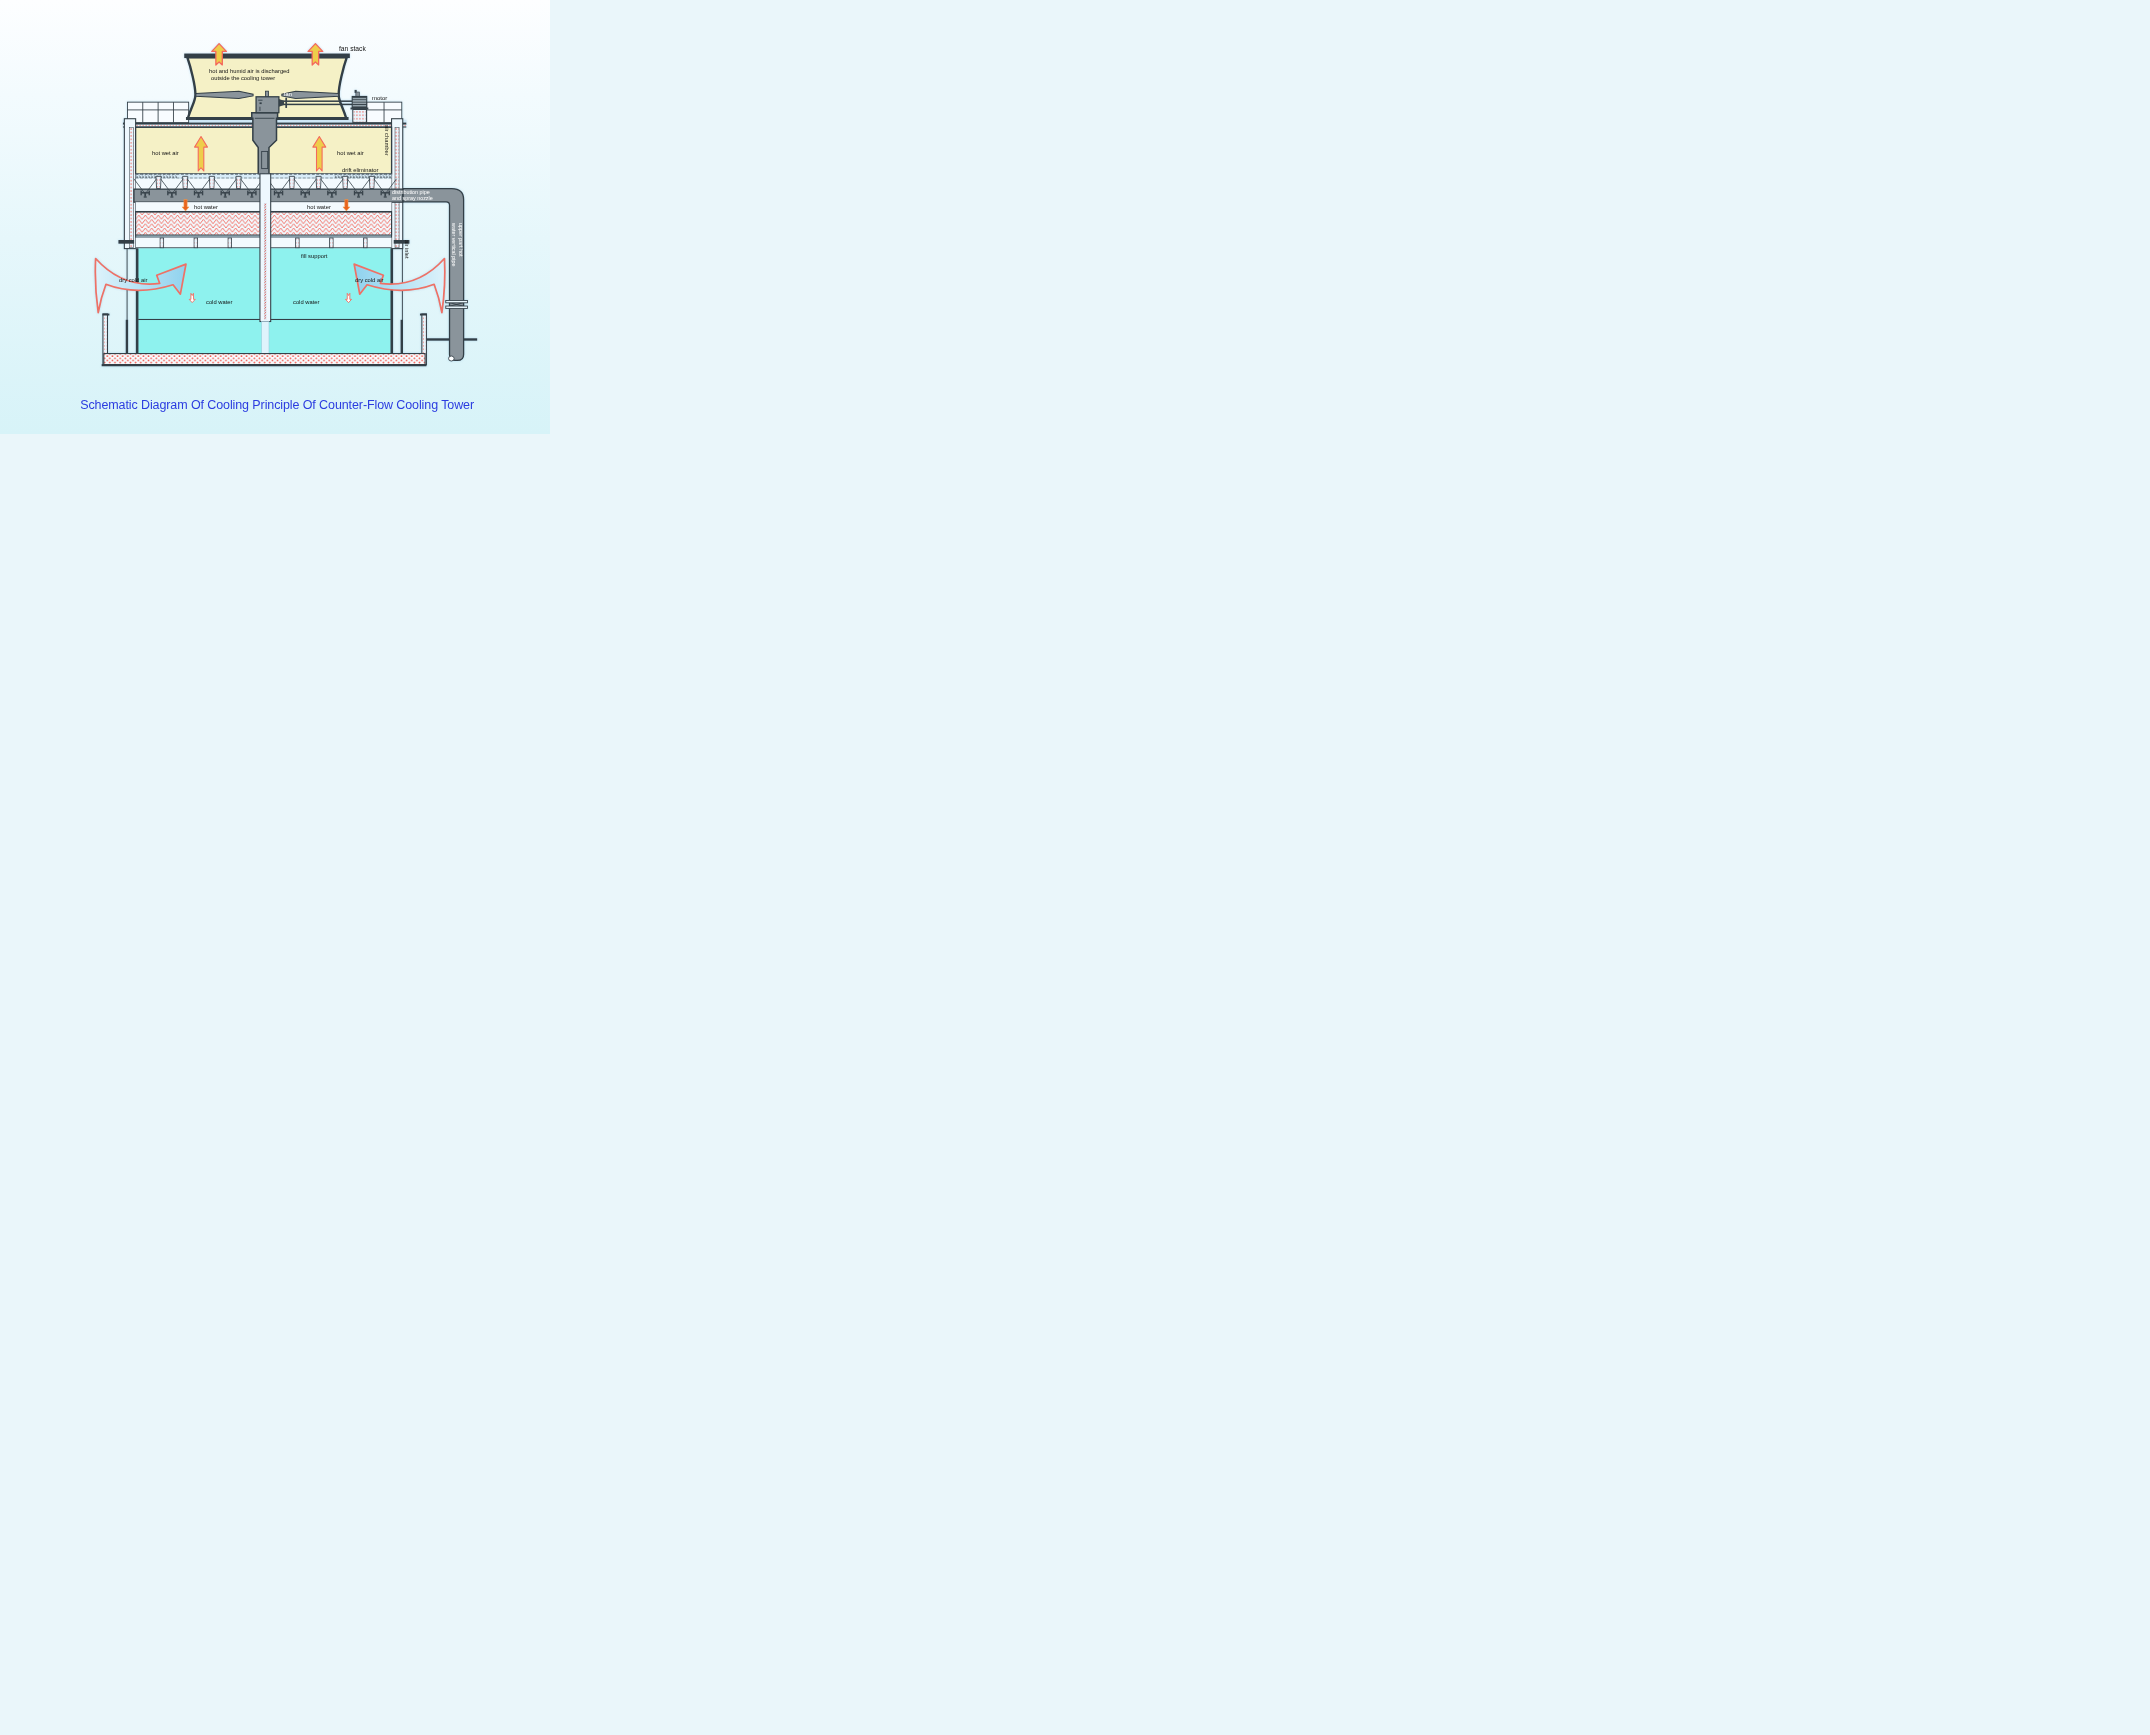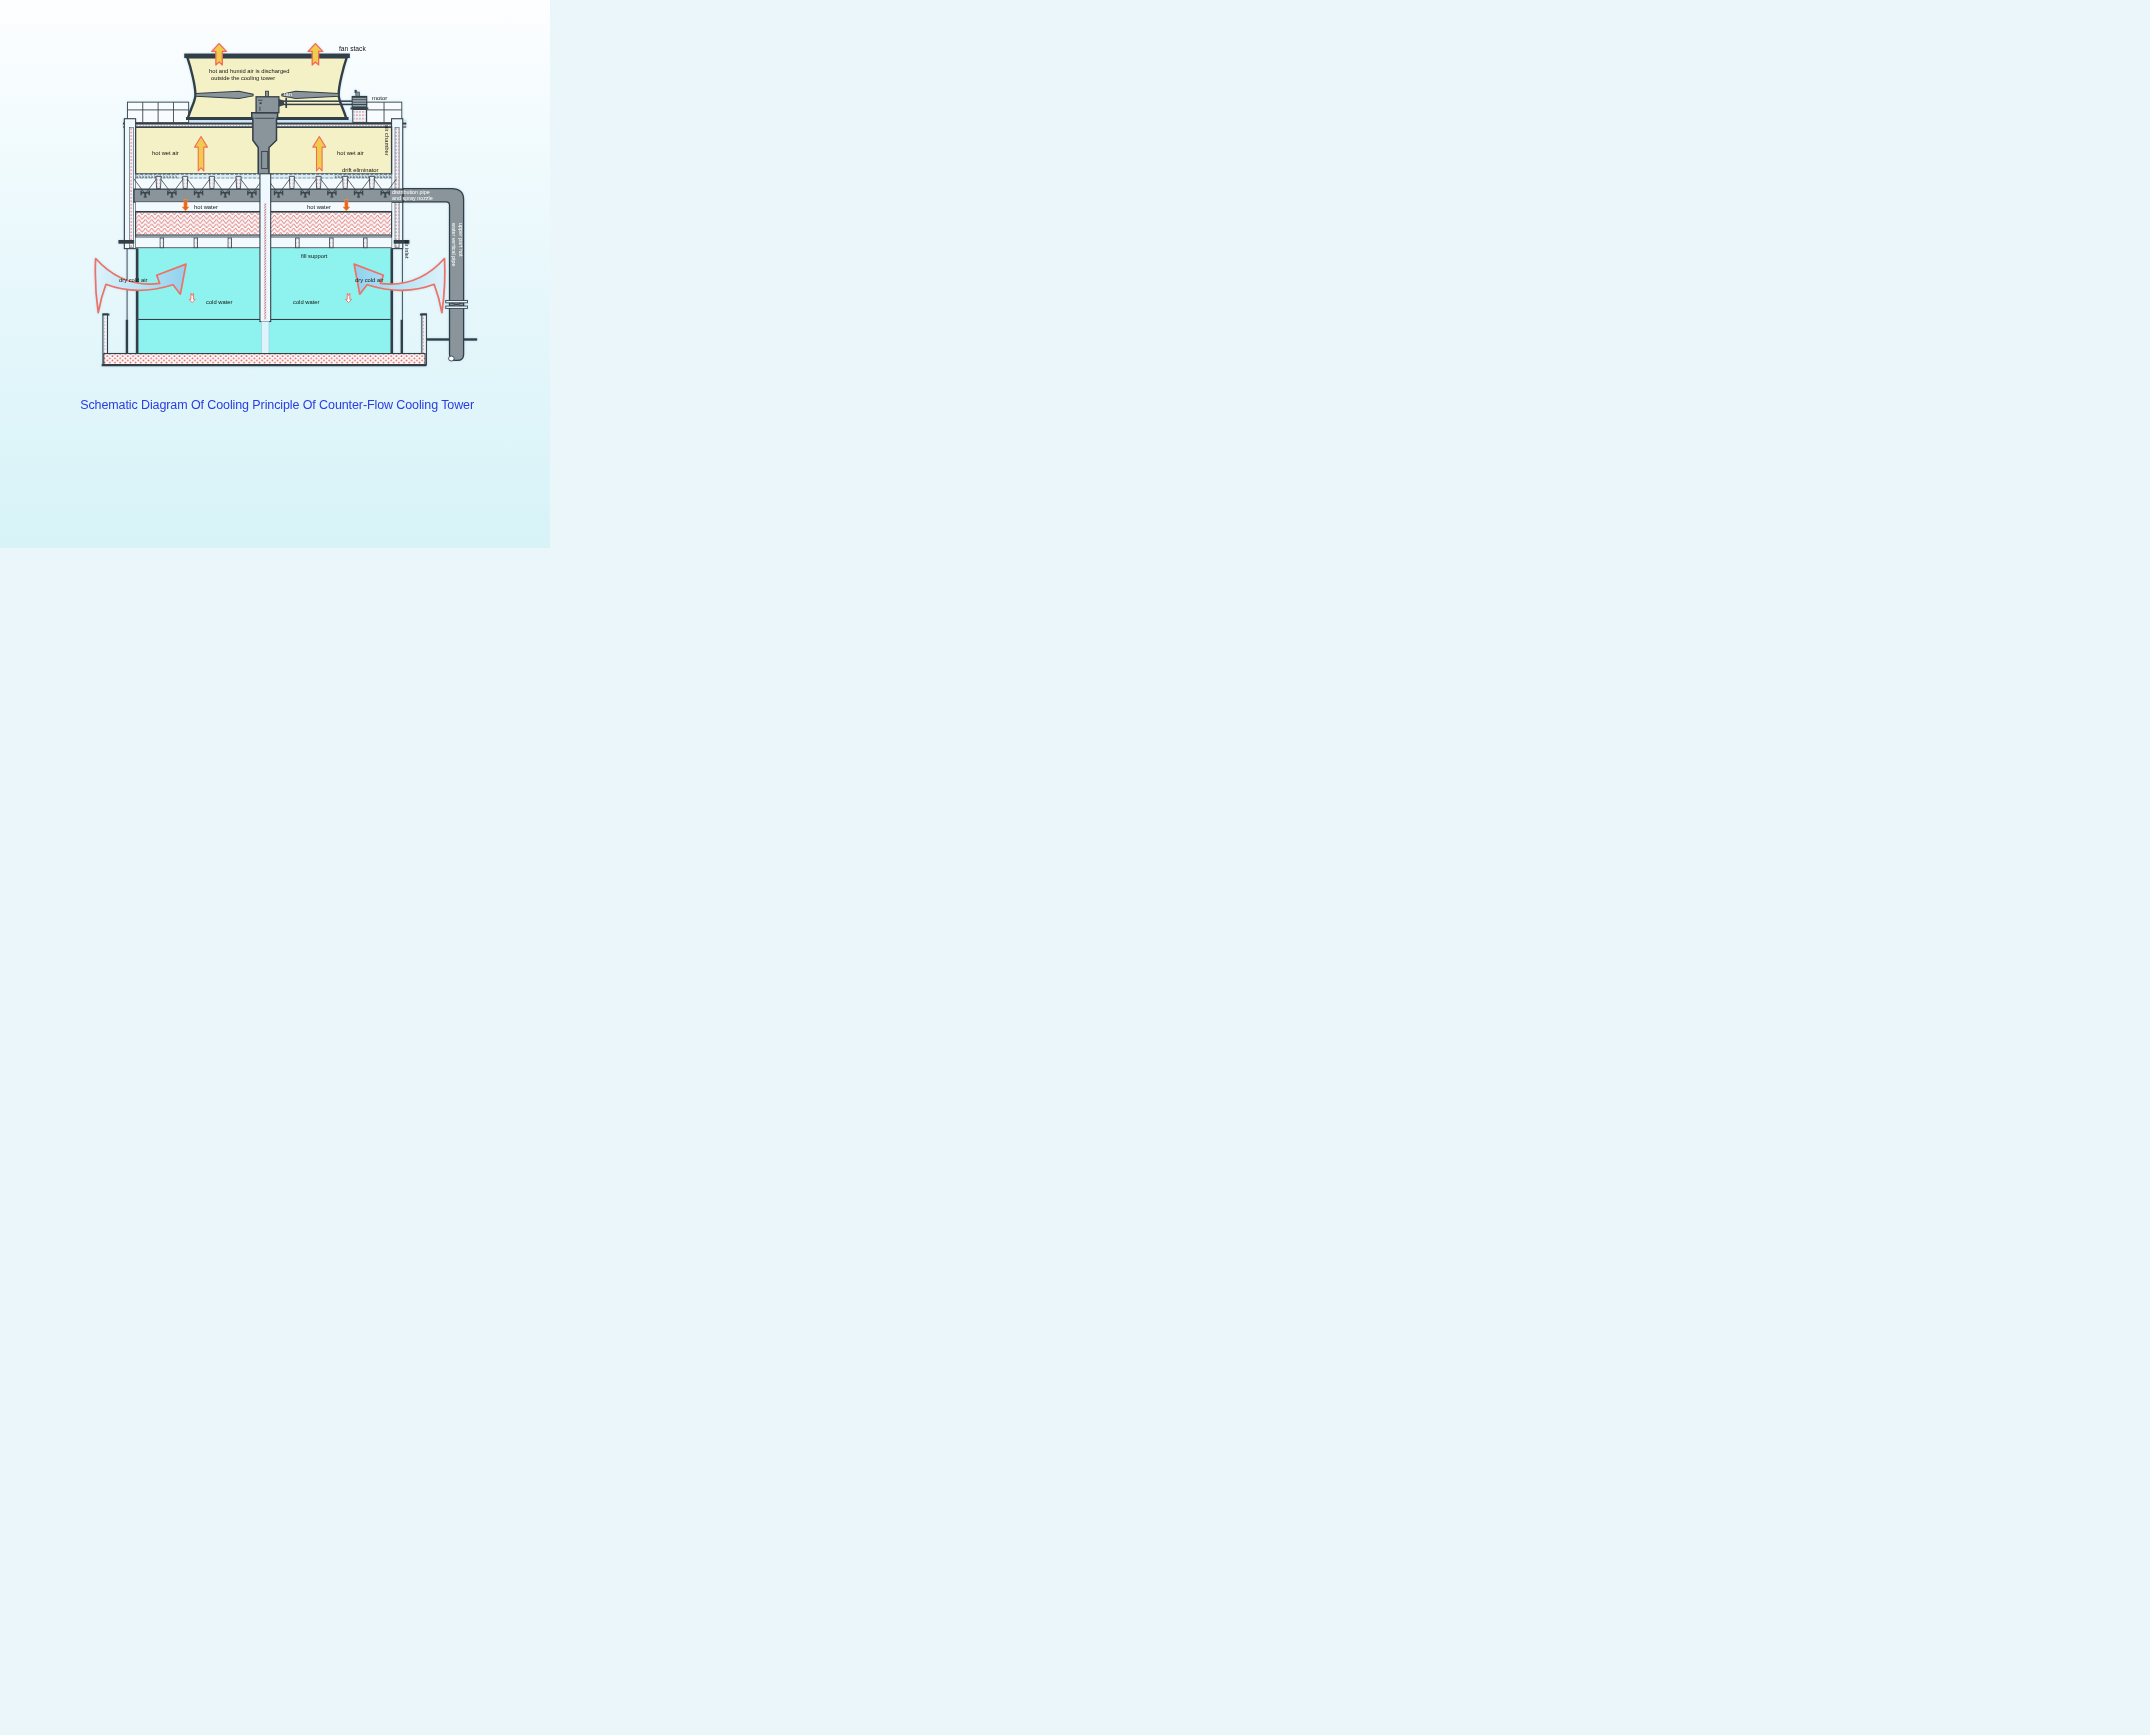--- a/index.html
+++ b/index.html
@@ -1,17 +1,17 @@
 <!DOCTYPE html>
 <html style="font-size:6.9px"><head>
 <meta charset="utf-8">
 <style>
   html,body{margin:0;padding:0;background:#eaf6fa;}
   .canvas{
-    position:relative;width:550px;height:548px;overflow:hidden;
+    position:relative;width:550px;height:434px;overflow:hidden;
     background:linear-gradient(180deg,#fdfeff 0%,#f3fbfe 22%,#e6f7fb 55%,#d7f3f8 100%);
     font-family:"Liberation Sans",sans-serif;
   }
   .canvas svg{position:absolute;left:0;top:0;
     filter:drop-shadow(0 0 0.9px rgba(140,195,230,.5));}
   .lbl{position:absolute;font-size:5.8px;color:#141414;white-space:nowrap;line-height:1.15;}
   .lbl.white{color:#ffffff;}
   .vert{writing-mode:vertical-rl;}
   .title{
     position:absolute;left:8.6px;top:398px;width:537px;text-align:center;

